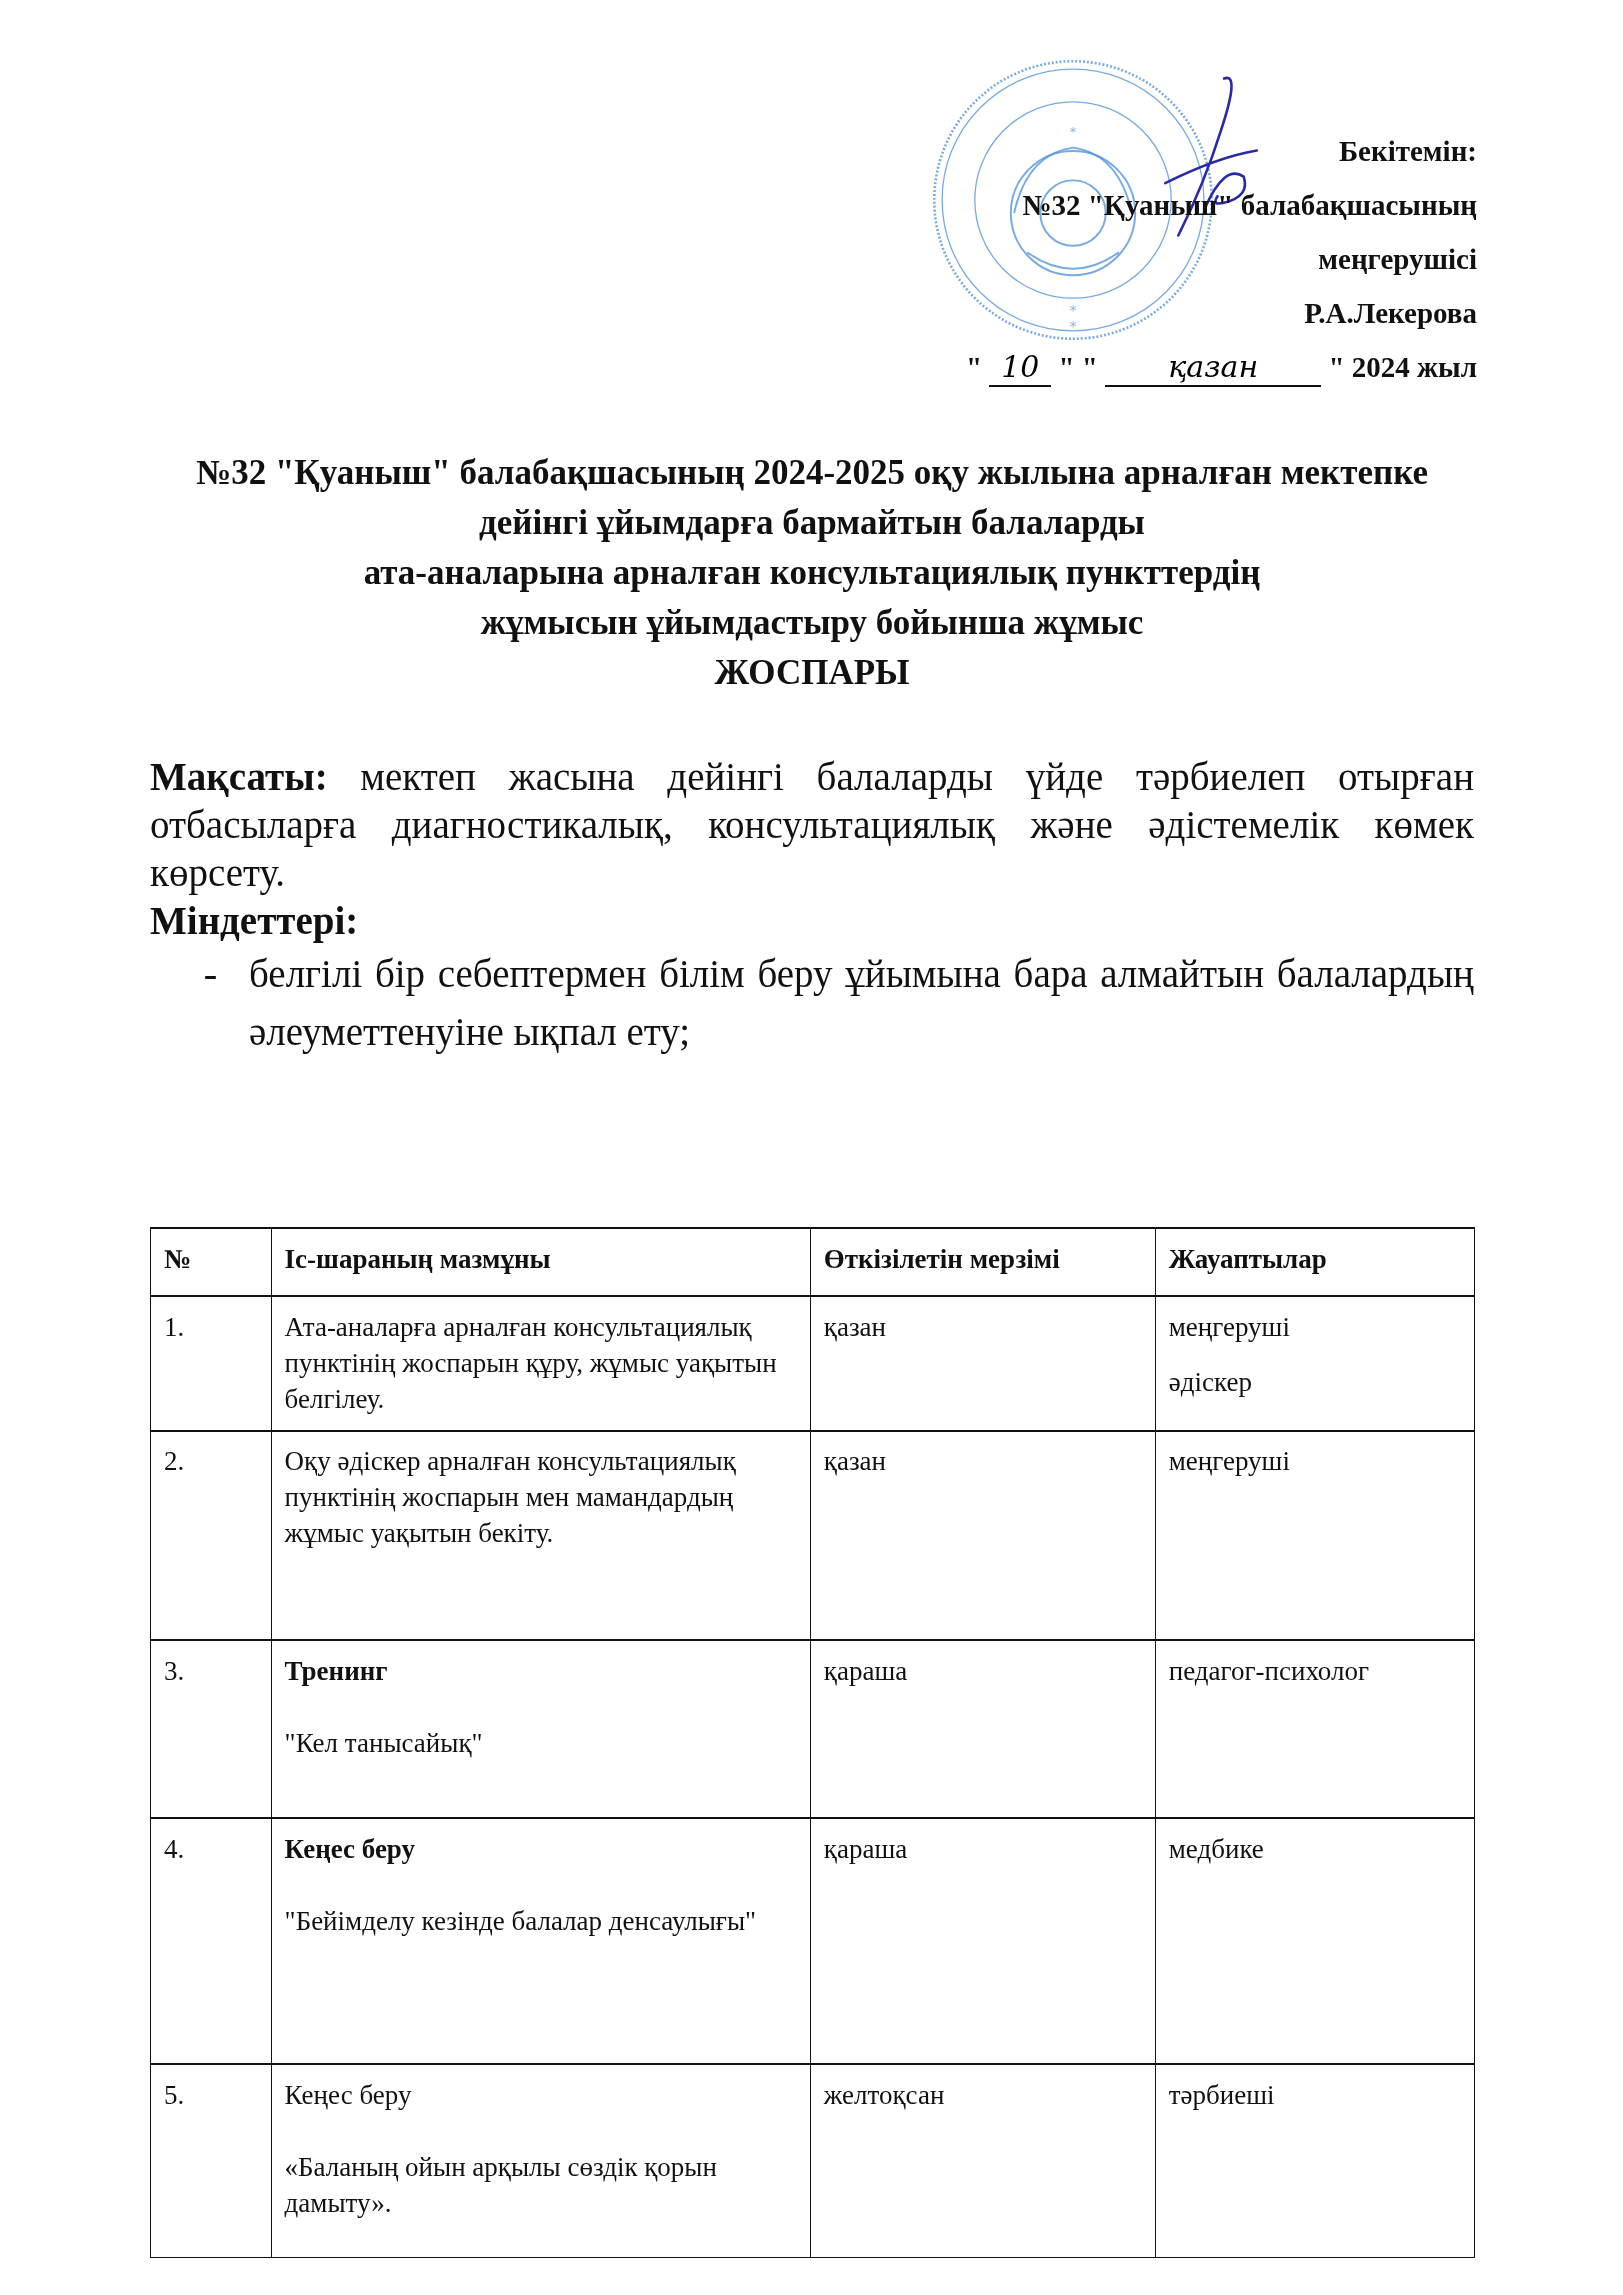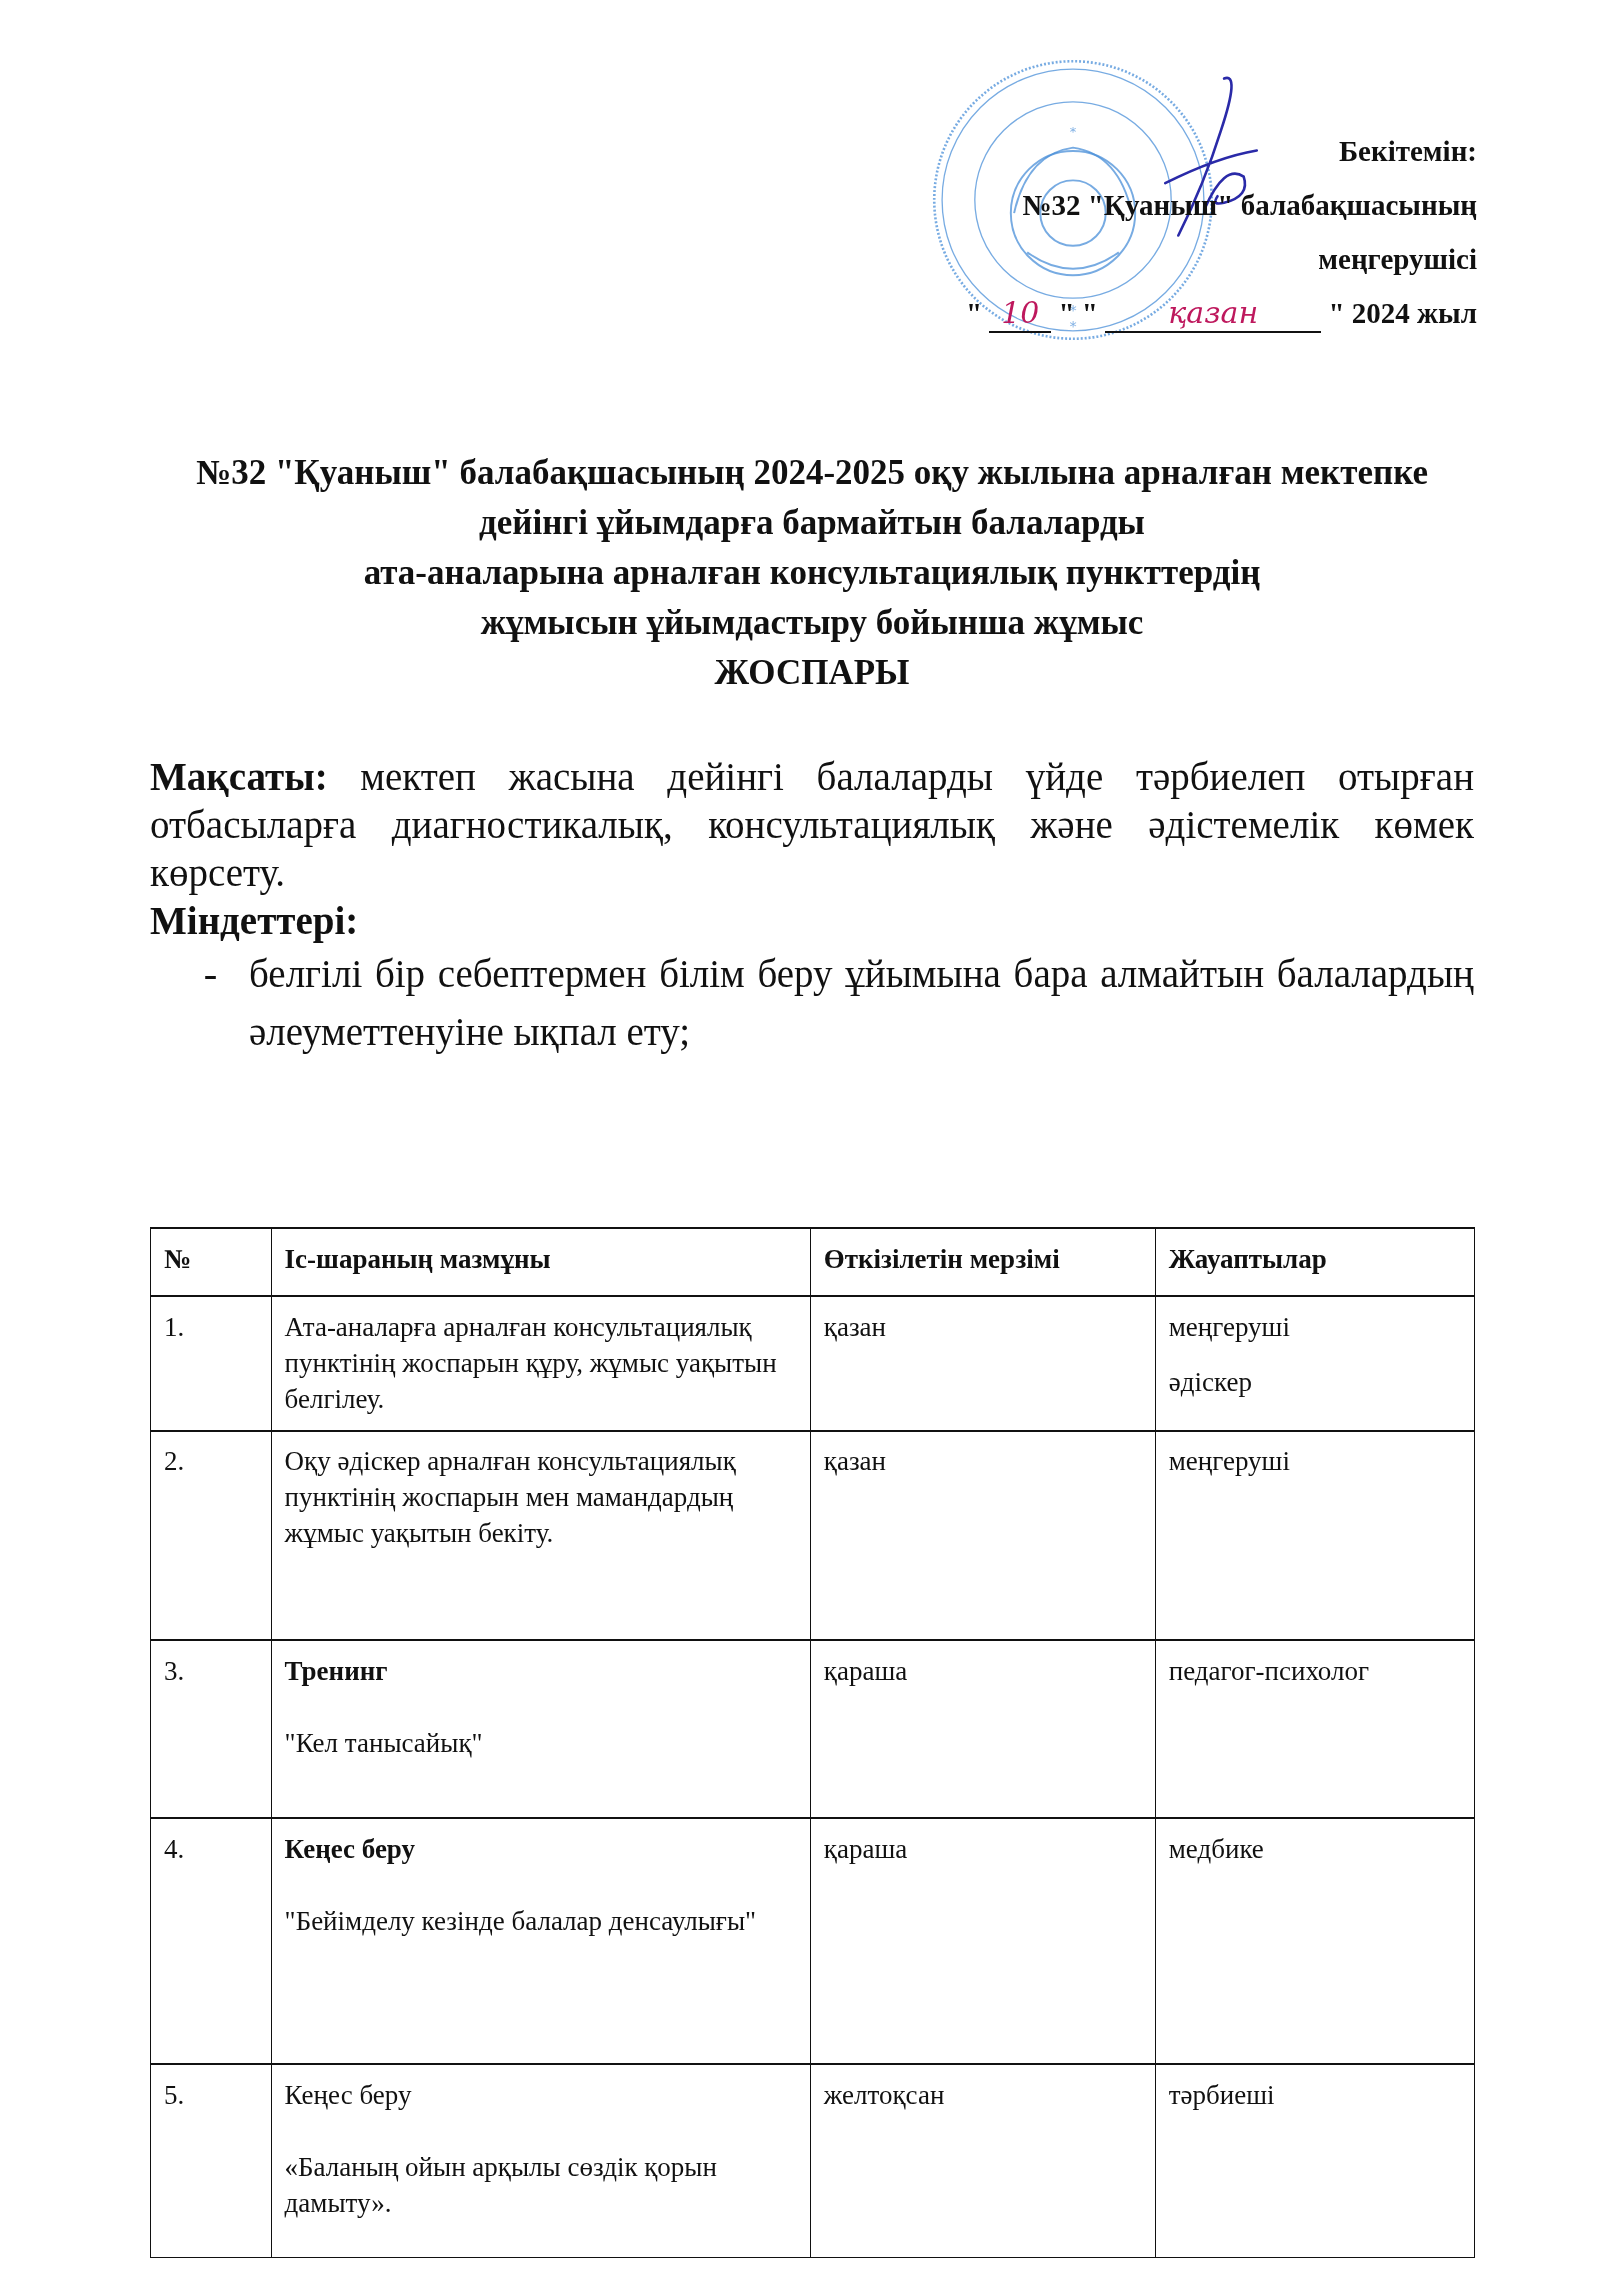--- a/index.html
+++ b/index.html
@@ -16,21 +16,21 @@
   
   .approval {
     position: absolute; right: 146px; top: 124px; width: 589px;
     text-align: right; font-weight: bold; font-size: 29px; line-height: 54px;
   }
   .approval div { white-space: nowrap; }
   .date-line { position: relative; }
   .date-fill {
     display: inline-block; border-bottom: 2px solid #111; text-align: center;
     font-family: "DejaVu Serif", serif; font-style: italic; font-weight: normal;
-    color: #be185d; font-size: 30px; line-height: 37px; vertical-align: baseline;
+    color: #000000; font-size: 30px; line-height: 37px; vertical-align: baseline;
   }
   .date-day { width: 62px; }
   .date-month { width: 216px; }
 
   
   .title {
     position: absolute; left: 150px; top: 448px; width: 1324px;
     text-align: center; font-weight: bold; font-size: 35px; line-height: 50px;
   }
 
@@ -92,20 +92,21 @@
   </svg>
 
   <svg class="signature" viewBox="0 0 260 260">
     <path d="M150 10 Q175 0 145 90 Q120 170 80 250 M60 170 Q140 130 200 120 M120 210 Q150 140 180 160 Q190 190 150 200 Q130 205 140 190" fill="none" stroke="#2a2aa8" stroke-width="4" stroke-linecap="round"></path>
   </svg>
 
   <div class="approval">
     <div>Бекітемін:</div>
     <div>№32 "Қуаныш" балабақшасының</div>
     <div>меңгерушісі</div>
+    <div>Р.А.Лекерова</div>
     <div class="date-line">
       <span>"</span>
       <span class="date-fill date-day">10</span>
       <span>"  "</span>
       <span class="date-fill date-month">қазан</span>
       <span>"</span>
       <span>2024 жыл</span>
     </div>
   </div>
 

